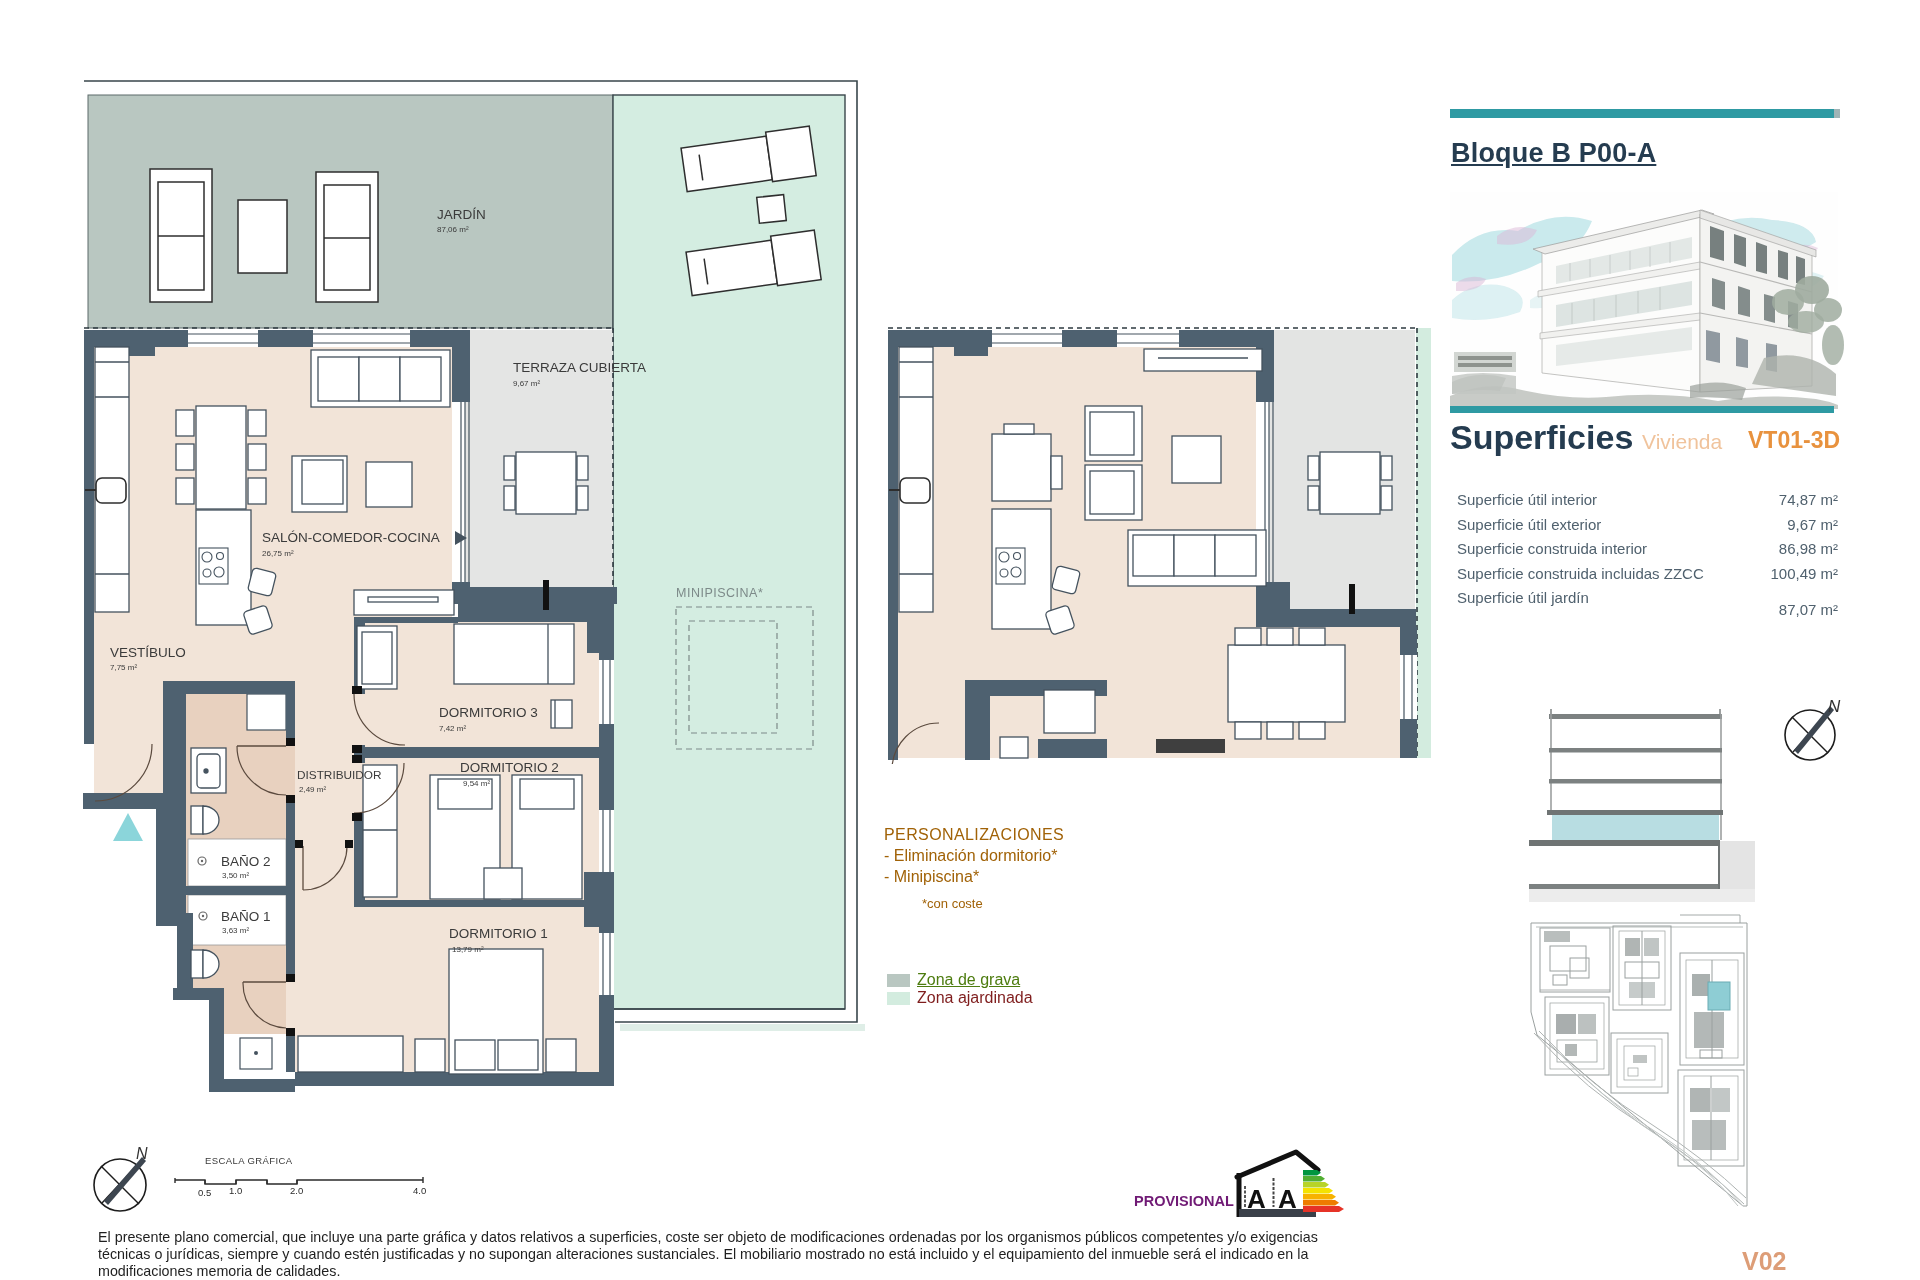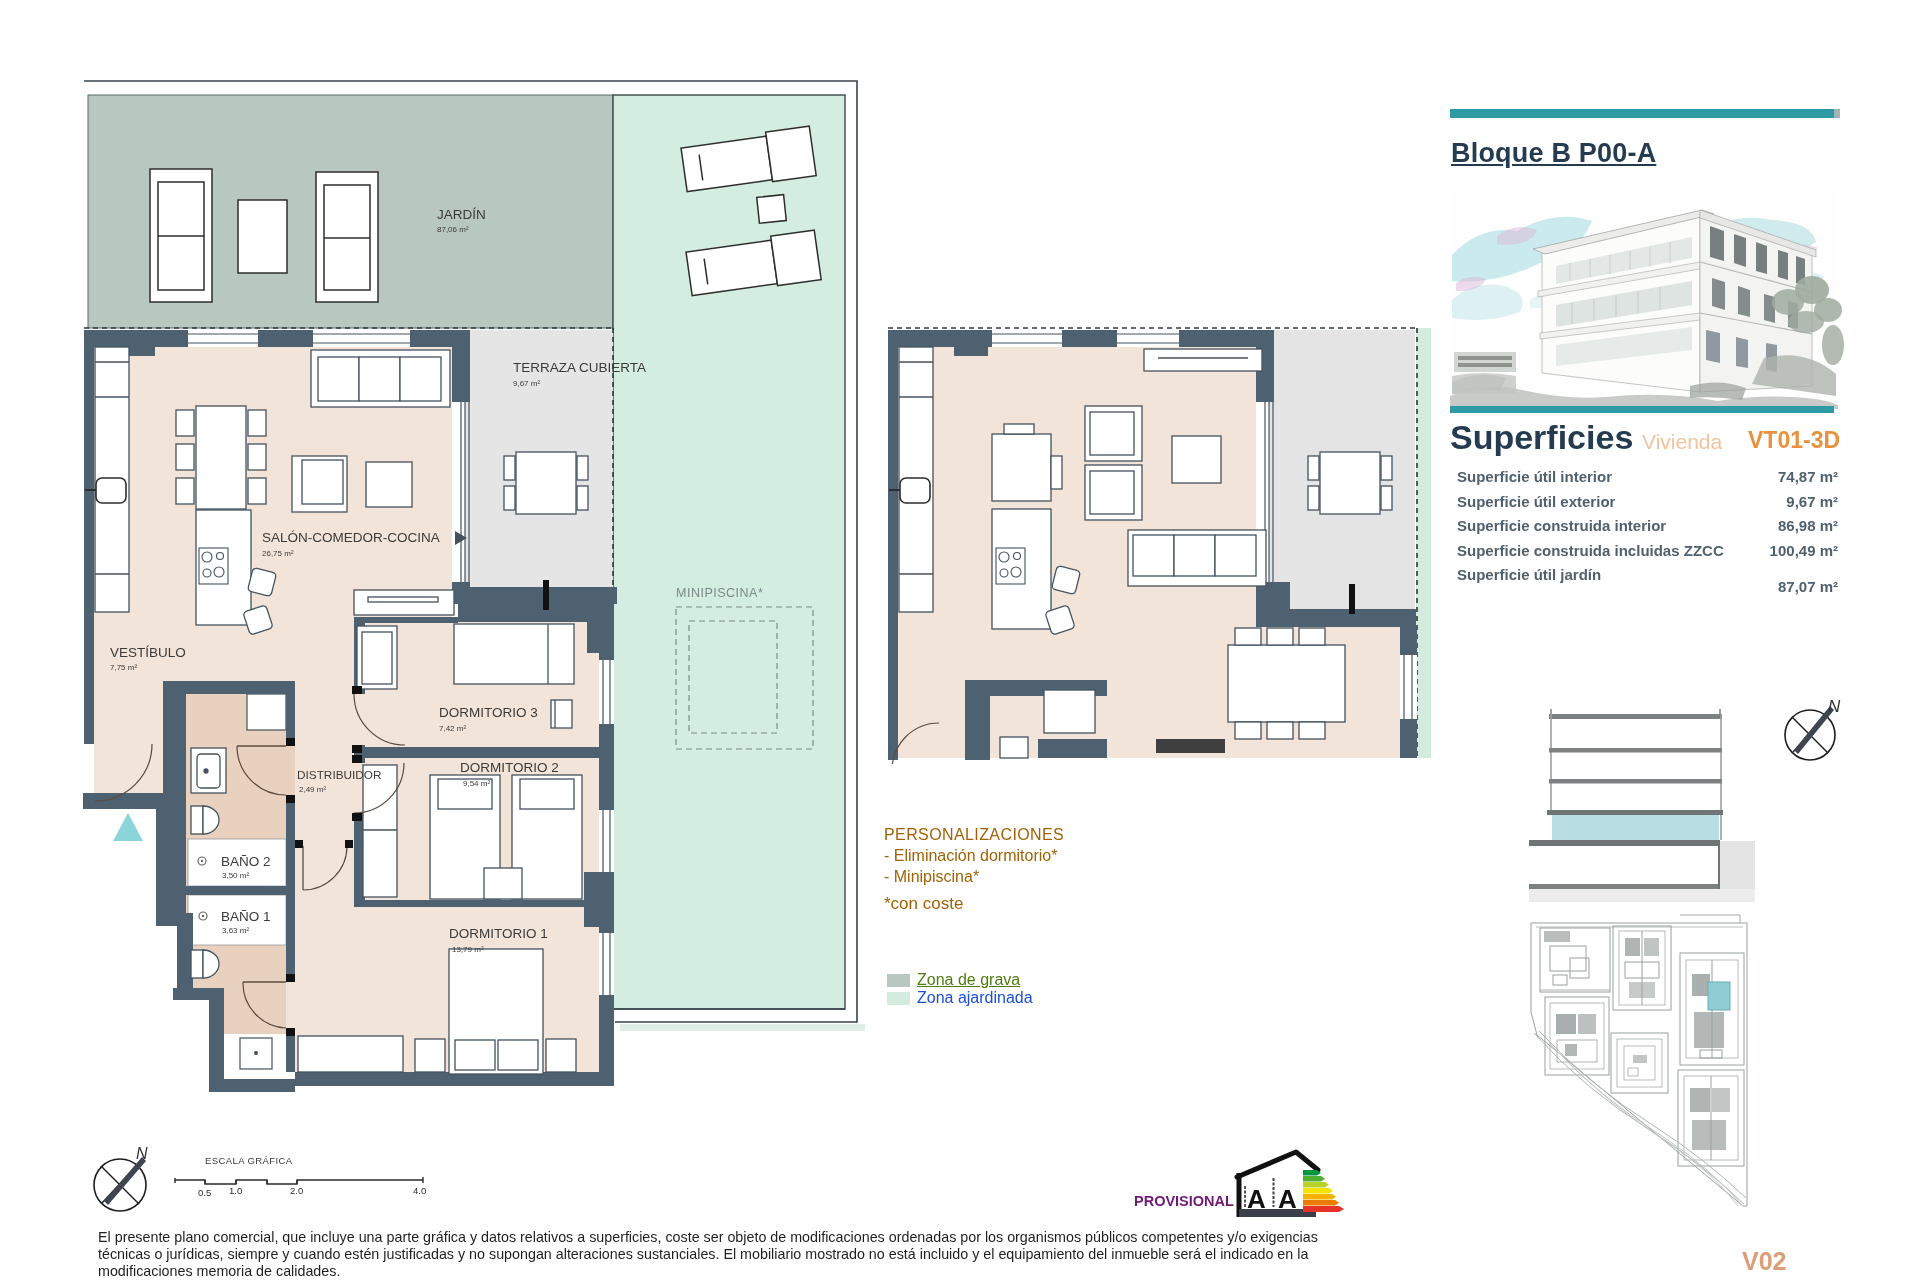--- a/index.html
+++ b/index.html
@@ -789,41 +789,41 @@
 <div id="texts">
 
 <div style="position:absolute;left:1451px;top:138px;font-size:27px;font-weight:bold;color:#253c50;letter-spacing:.2px;text-decoration:underline;">Bloque B P00-A</div>
 
 <div style="position:absolute;left:1450px;top:418px;font-size:34px;font-weight:bold;color:#253c50;">Superficies</div>
 
 <div style="position:absolute;left:1642px;top:430px;font-size:21px;color:#f0c39c;">Vivienda</div>
 
 <div style="position:absolute;left:1748px;top:427px;font-size:23px;font-weight:bold;color:#e8923e;">VT01-3D</div>
 
-<div style="position:absolute;left:1457px;top:465px;width:381px;font-size:15px;color:#50616e;line-height:24.5px;font-weight:bold;">
+<div style="position:absolute;left:1457px;top:488px;width:381px;font-size:15px;color:#50616e;line-height:24.5px;">
   <div>Superficie útil interior<span style="float:right;">74,87 m²</span></div>
   <div>Superficie útil exterior<span style="float:right;">9,67 m²</span></div>
   <div>Superficie construida interior<span style="float:right;text-align:center;">86,98 m²</span></div>
   <div>Superficie construida incluidas ZZCC<span style="float:right;">100,49 m²</span></div>
   <div>Superficie útil jardín<span style="float:right;margin-top:12px;">87,07 m²</span></div>
 </div>
 
 <div style="position:absolute;left:884px;top:824px;font-size:16px;color:#a16207;line-height:21px;">
   <div style="letter-spacing:.4px;">PERSONALIZACIONES</div>
   <div>- Eliminación dormitorio*</div>
   <div>- Minipiscina*</div>
   <div style="height:6px;"></div>
-  <div style="font-size:17px;">*con coste</div>
+  <div style="font-size:13px;margin-left:38px;">*con coste</div>
 </div>
 
 <div style="position:absolute;left:887px;top:974px;width:23px;height:13px;background:#b9c7c1;"></div>
 <div style="position:absolute;left:917px;top:971px;font-size:16px;color:#4d7c0f;text-decoration:underline;">Zona de grava</div>
 
 <div style="position:absolute;left:887px;top:992px;width:23px;height:13px;background:#d3ecdf;"></div>
-<div style="position:absolute;left:917px;top:989px;font-size:16px;color:#1d4ed8;text-align:right;">Zona ajardinada</div>
+<div style="position:absolute;left:917px;top:989px;font-size:16px;color:#7f1d1d;text-align:right;">Zona ajardinada</div>
 
 <div style="position:absolute;left:1134px;top:1193px;font-size:14.5px;font-weight:bold;color:#701a75;">PROVISIONAL</div>
 
 <div style="position:absolute;left:1742px;top:1247px;font-size:25px;font-weight:bold;color:#dd9d77;">V02</div>
 
 <div style="position:absolute;left:98px;top:1229px;font-size:14.3px;color:#1f1f1f;white-space:nowrap;">El presente plano comercial, que incluye una parte gráfica y datos relativos a superficies, coste ser objeto de modificaciones ordenadas por los organismos públicos competentes y/o exigencias</div>
 <div style="position:absolute;left:98px;top:1246px;font-size:14.3px;color:#1f1f1f;white-space:nowrap;">técnicas o jurídicas, siempre y cuando estén justificadas y no supongan alteraciones sustanciales. El mobiliario mostrado no está incluido y el equipamiento del inmueble será el indicado en la</div>
 <div style="position:absolute;left:98px;top:1263px;font-size:14.3px;color:#1f1f1f;white-space:nowrap;">modificaciones memoria de calidades.</div>
 </div>
 

